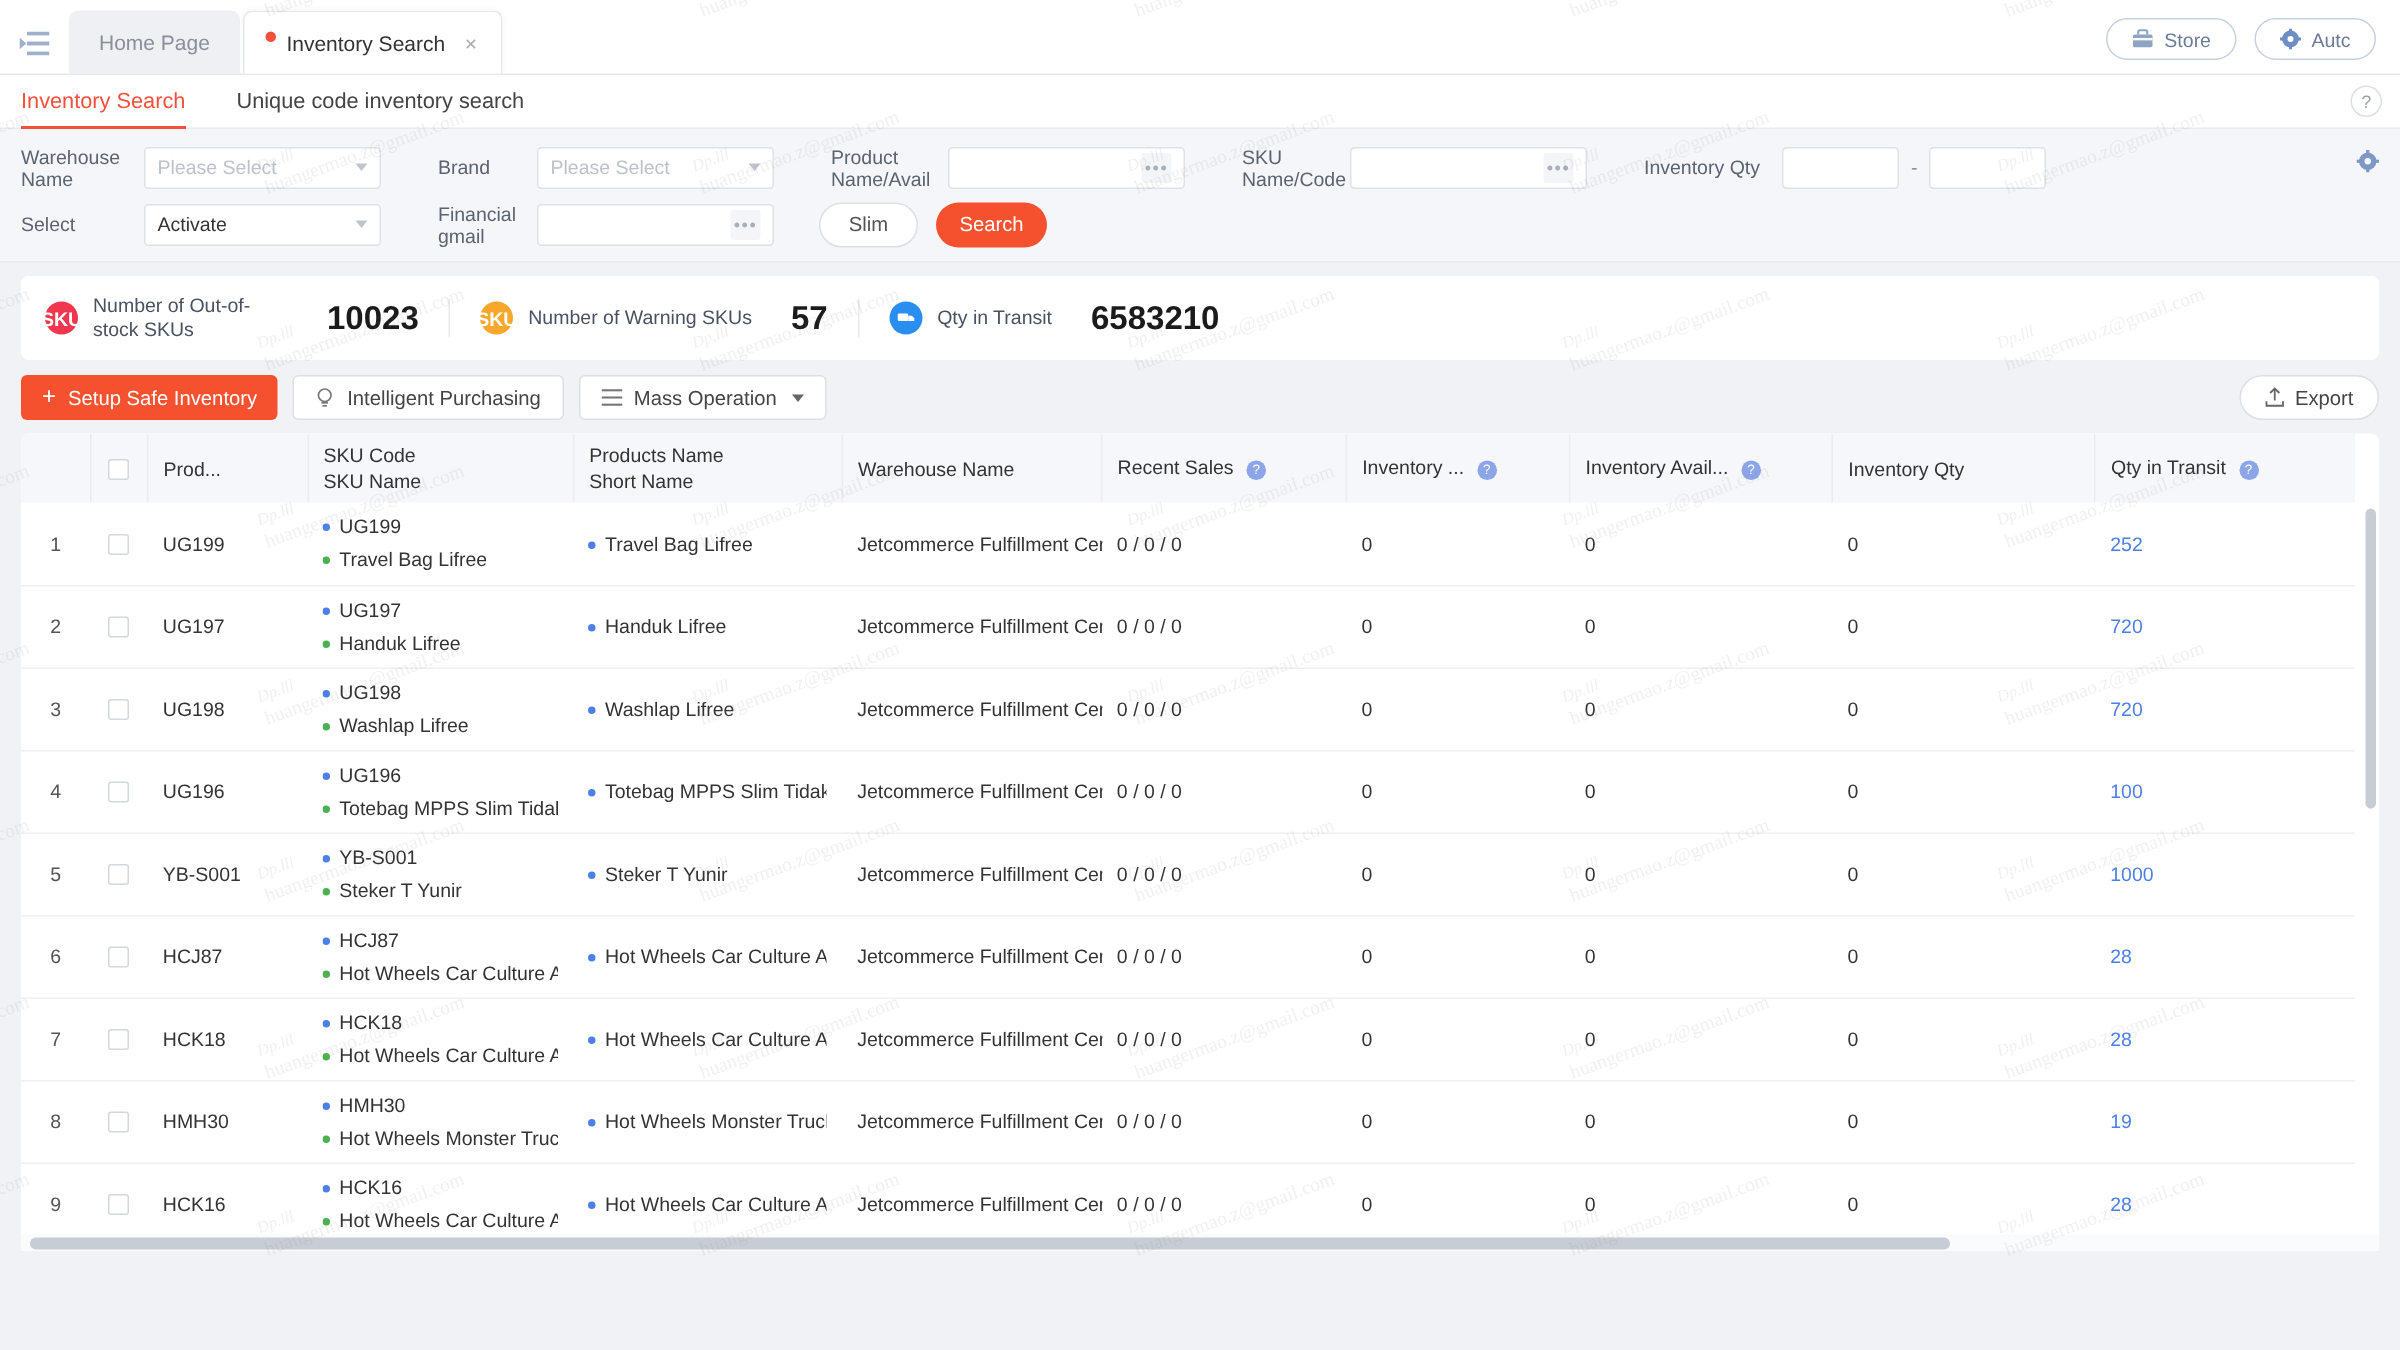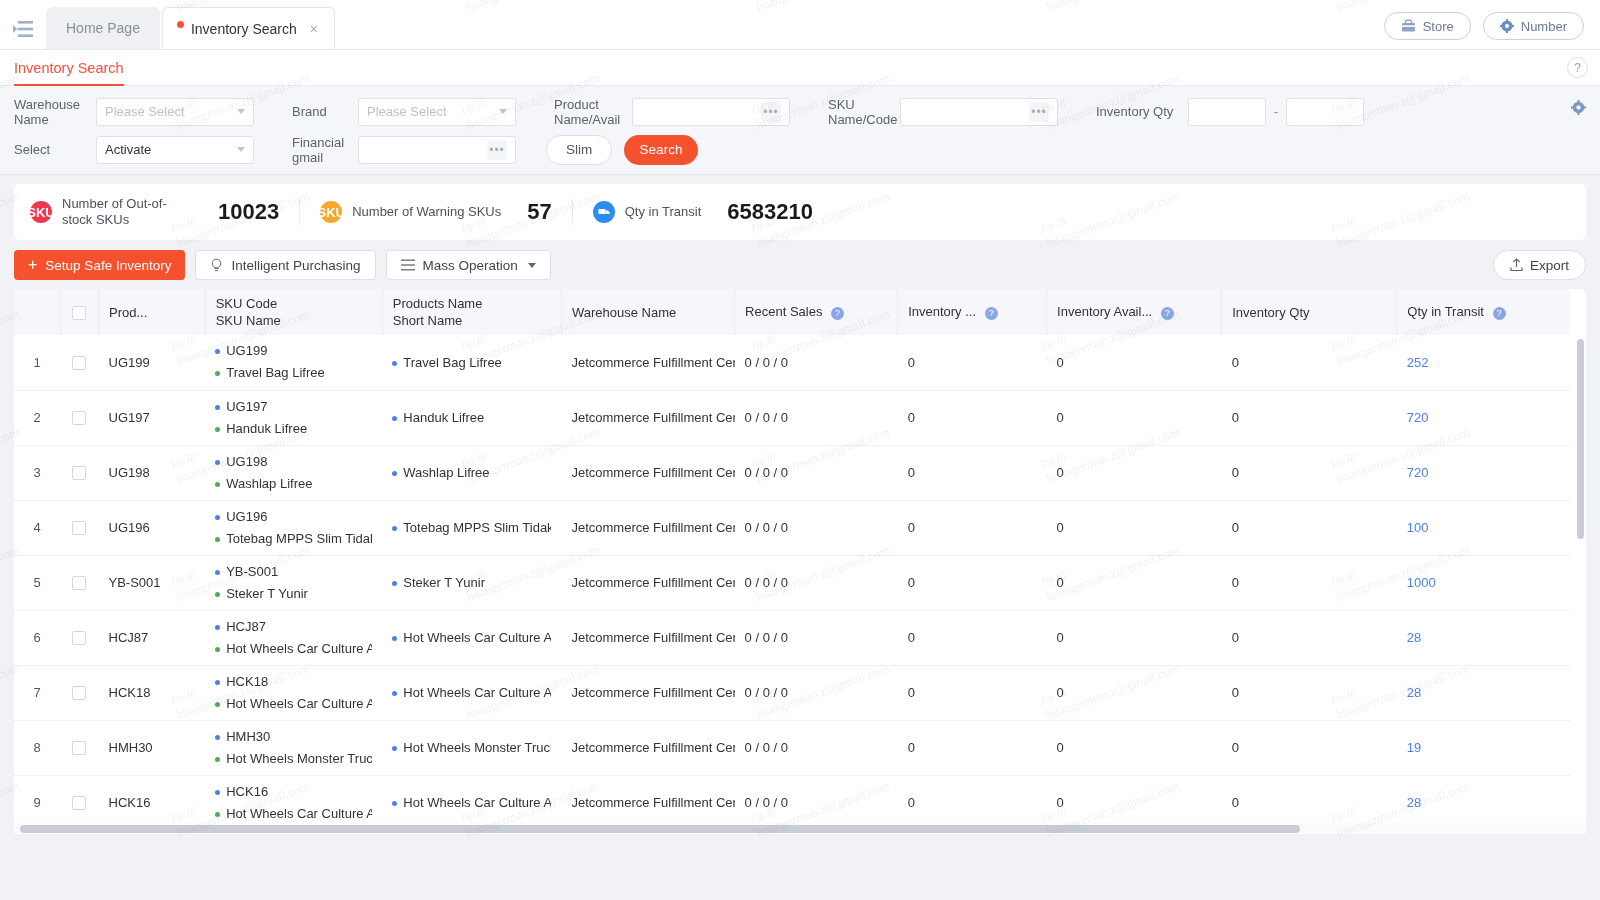--- a/index.html
+++ b/index.html
@@ -330,28 +330,31 @@
       <svg width="14" height="14" viewBox="0 0 14 14">
         <circle cx="7" cy="7" r="5.6" fill="#6f8ec4"></circle>
         <circle cx="7" cy="7" r="2" fill="#fff"></circle>
         <g fill="#6f8ec4">
           <rect x="6" y="0" width="2" height="3"></rect>
             <rect x="6" y="11" width="2" height="3"></rect>
           <rect x="0" y="6" width="3" height="2"></rect>
             <rect x="11" y="6" width="3" height="2"></rect>
         </g>
       </svg>
-      <span>Number</span>
+      <span>Autc</span>
     </div>
   </div>
 </div>
 
 <div class="subtabs">
   <div class="subtab active">
     <span>Inventory Search</span>
+  </div>
+  <div class="subtab">
+    <span>Unique code inventory search</span>
   </div>
   <div class="help-circle">?</div>
 </div>
 
 <div class="filters">
   <div class="frow">
     <div class="flabel">Warehouse Name</div>
     <div class="fselect ph">
       <span>Please Select</span>
       <span class="chev"></span>

